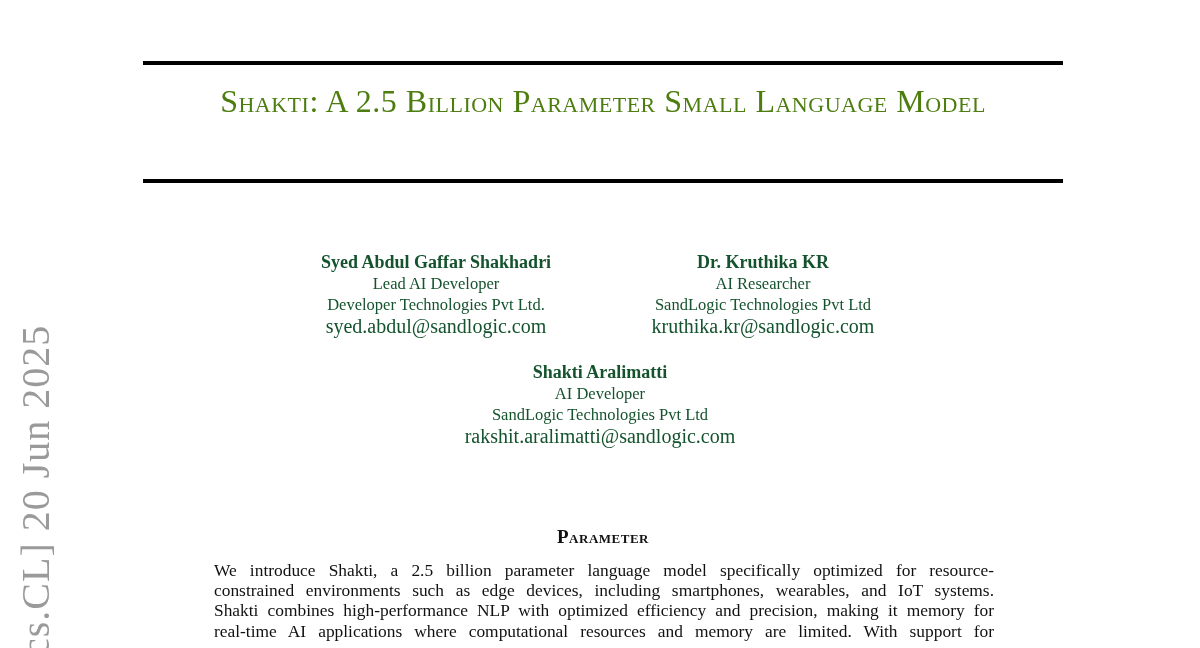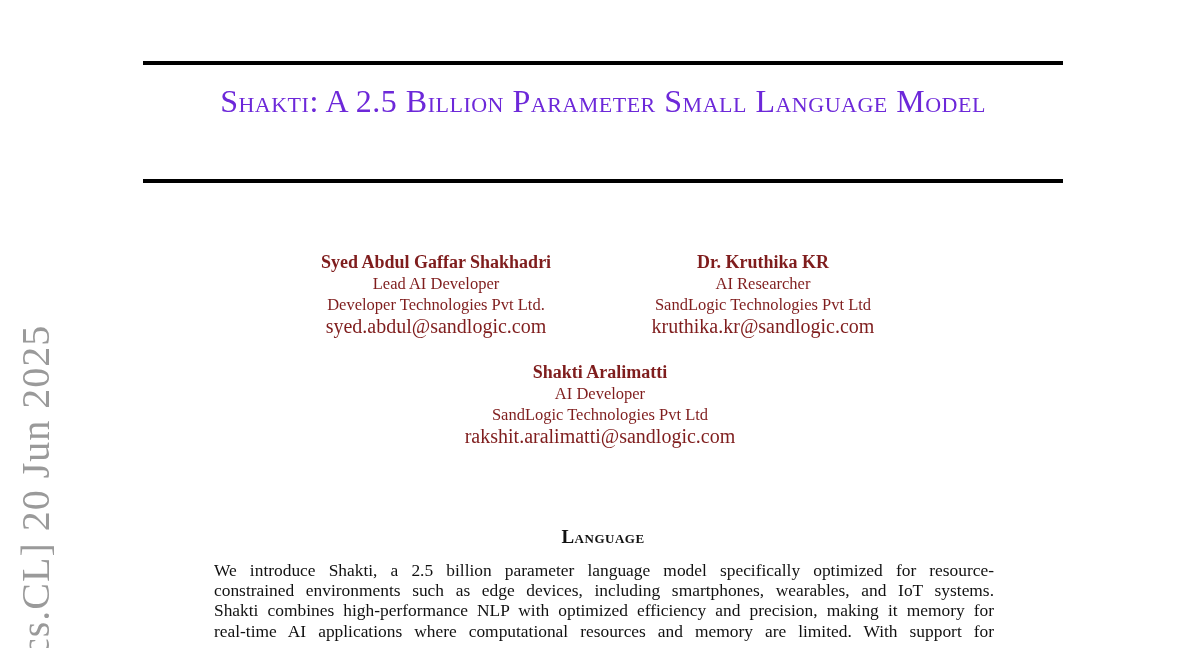--- a/index.html
+++ b/index.html
@@ -41,27 +41,27 @@
   .title {
     position: absolute;
     left: 120px;
     top: 82px;
     width: 966px;
     text-align: center;
     font-size: 32px;
     line-height: 38px;
     font-variant: small-caps;
     letter-spacing: 0.5px;
-    color: #6d28d9;
+    color: #4d7c0f;
   }
   .author {
     position: absolute;
     width: 340px;
     text-align: center;
-    color: #7f1d1d;
+    color: #14532d;
   }
   .author-1 { left: 266px; top: 251px; }
   .author-2 { left: 593px; top: 251px; }
   .author-3 { left: 430px; top: 361px; }
   .author .name {
     font-weight: bold;
     font-size: 18px;
     line-height: 22px;
   }
   .author .role,
@@ -127,21 +127,21 @@
     <div class="email">kruthika.kr@sandlogic.com</div>
   </div>
 
   <div class="author author-3">
     <div class="name">Shakti Aralimatti</div>
     <div class="role">AI Developer</div>
     <div class="affil">SandLogic Technologies Pvt Ltd</div>
     <div class="email">rakshit.aralimatti@sandlogic.com</div>
   </div>
 
-  <div class="abstract-heading">Language</div>
+  <div class="abstract-heading">Parameter</div>
 
   <div class="abstract-body">
     <div class="abstract-line">We introduce Shakti, a 2.5 billion parameter language model specifically optimized for resource-</div>
     <div class="abstract-line">constrained environments such as edge devices, including smartphones, wearables, and IoT systems.</div>
     <div class="abstract-line">Shakti combines high-performance NLP with optimized efficiency and precision, making it memory for</div>
     <div class="abstract-line">real-time AI applications where computational resources and memory are limited. With support for</div>
   </div>
 
 </div>
 

